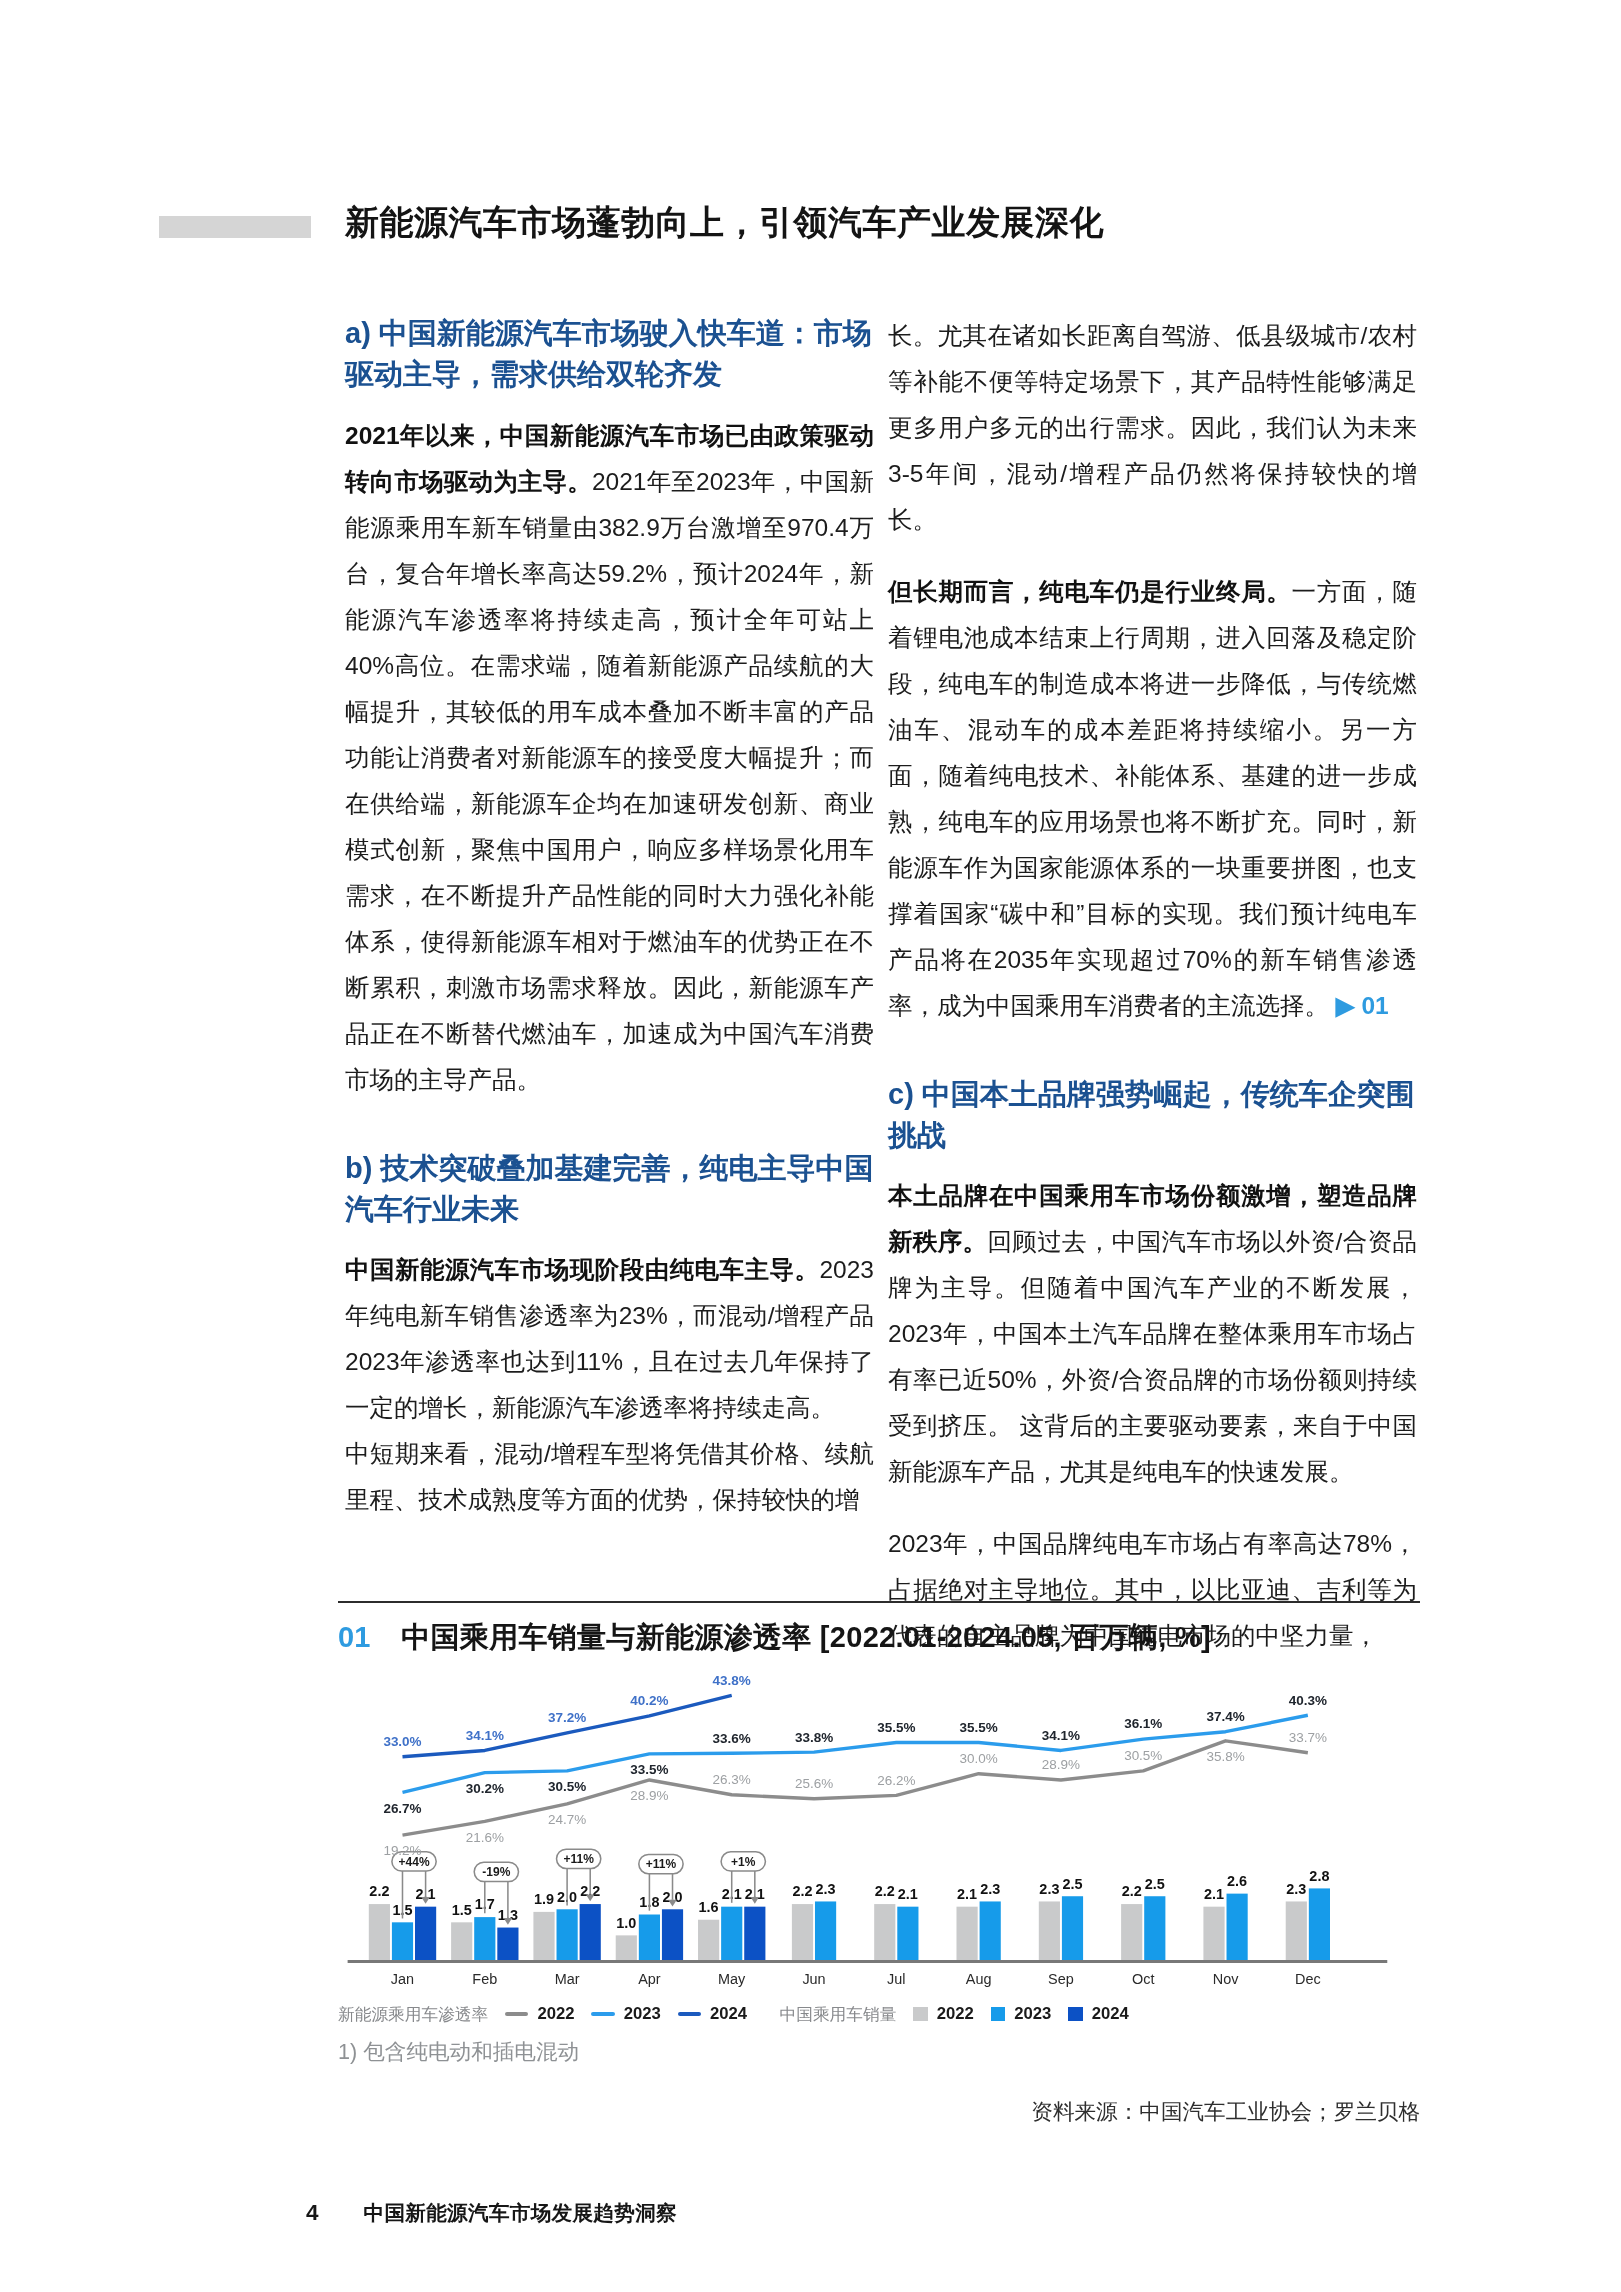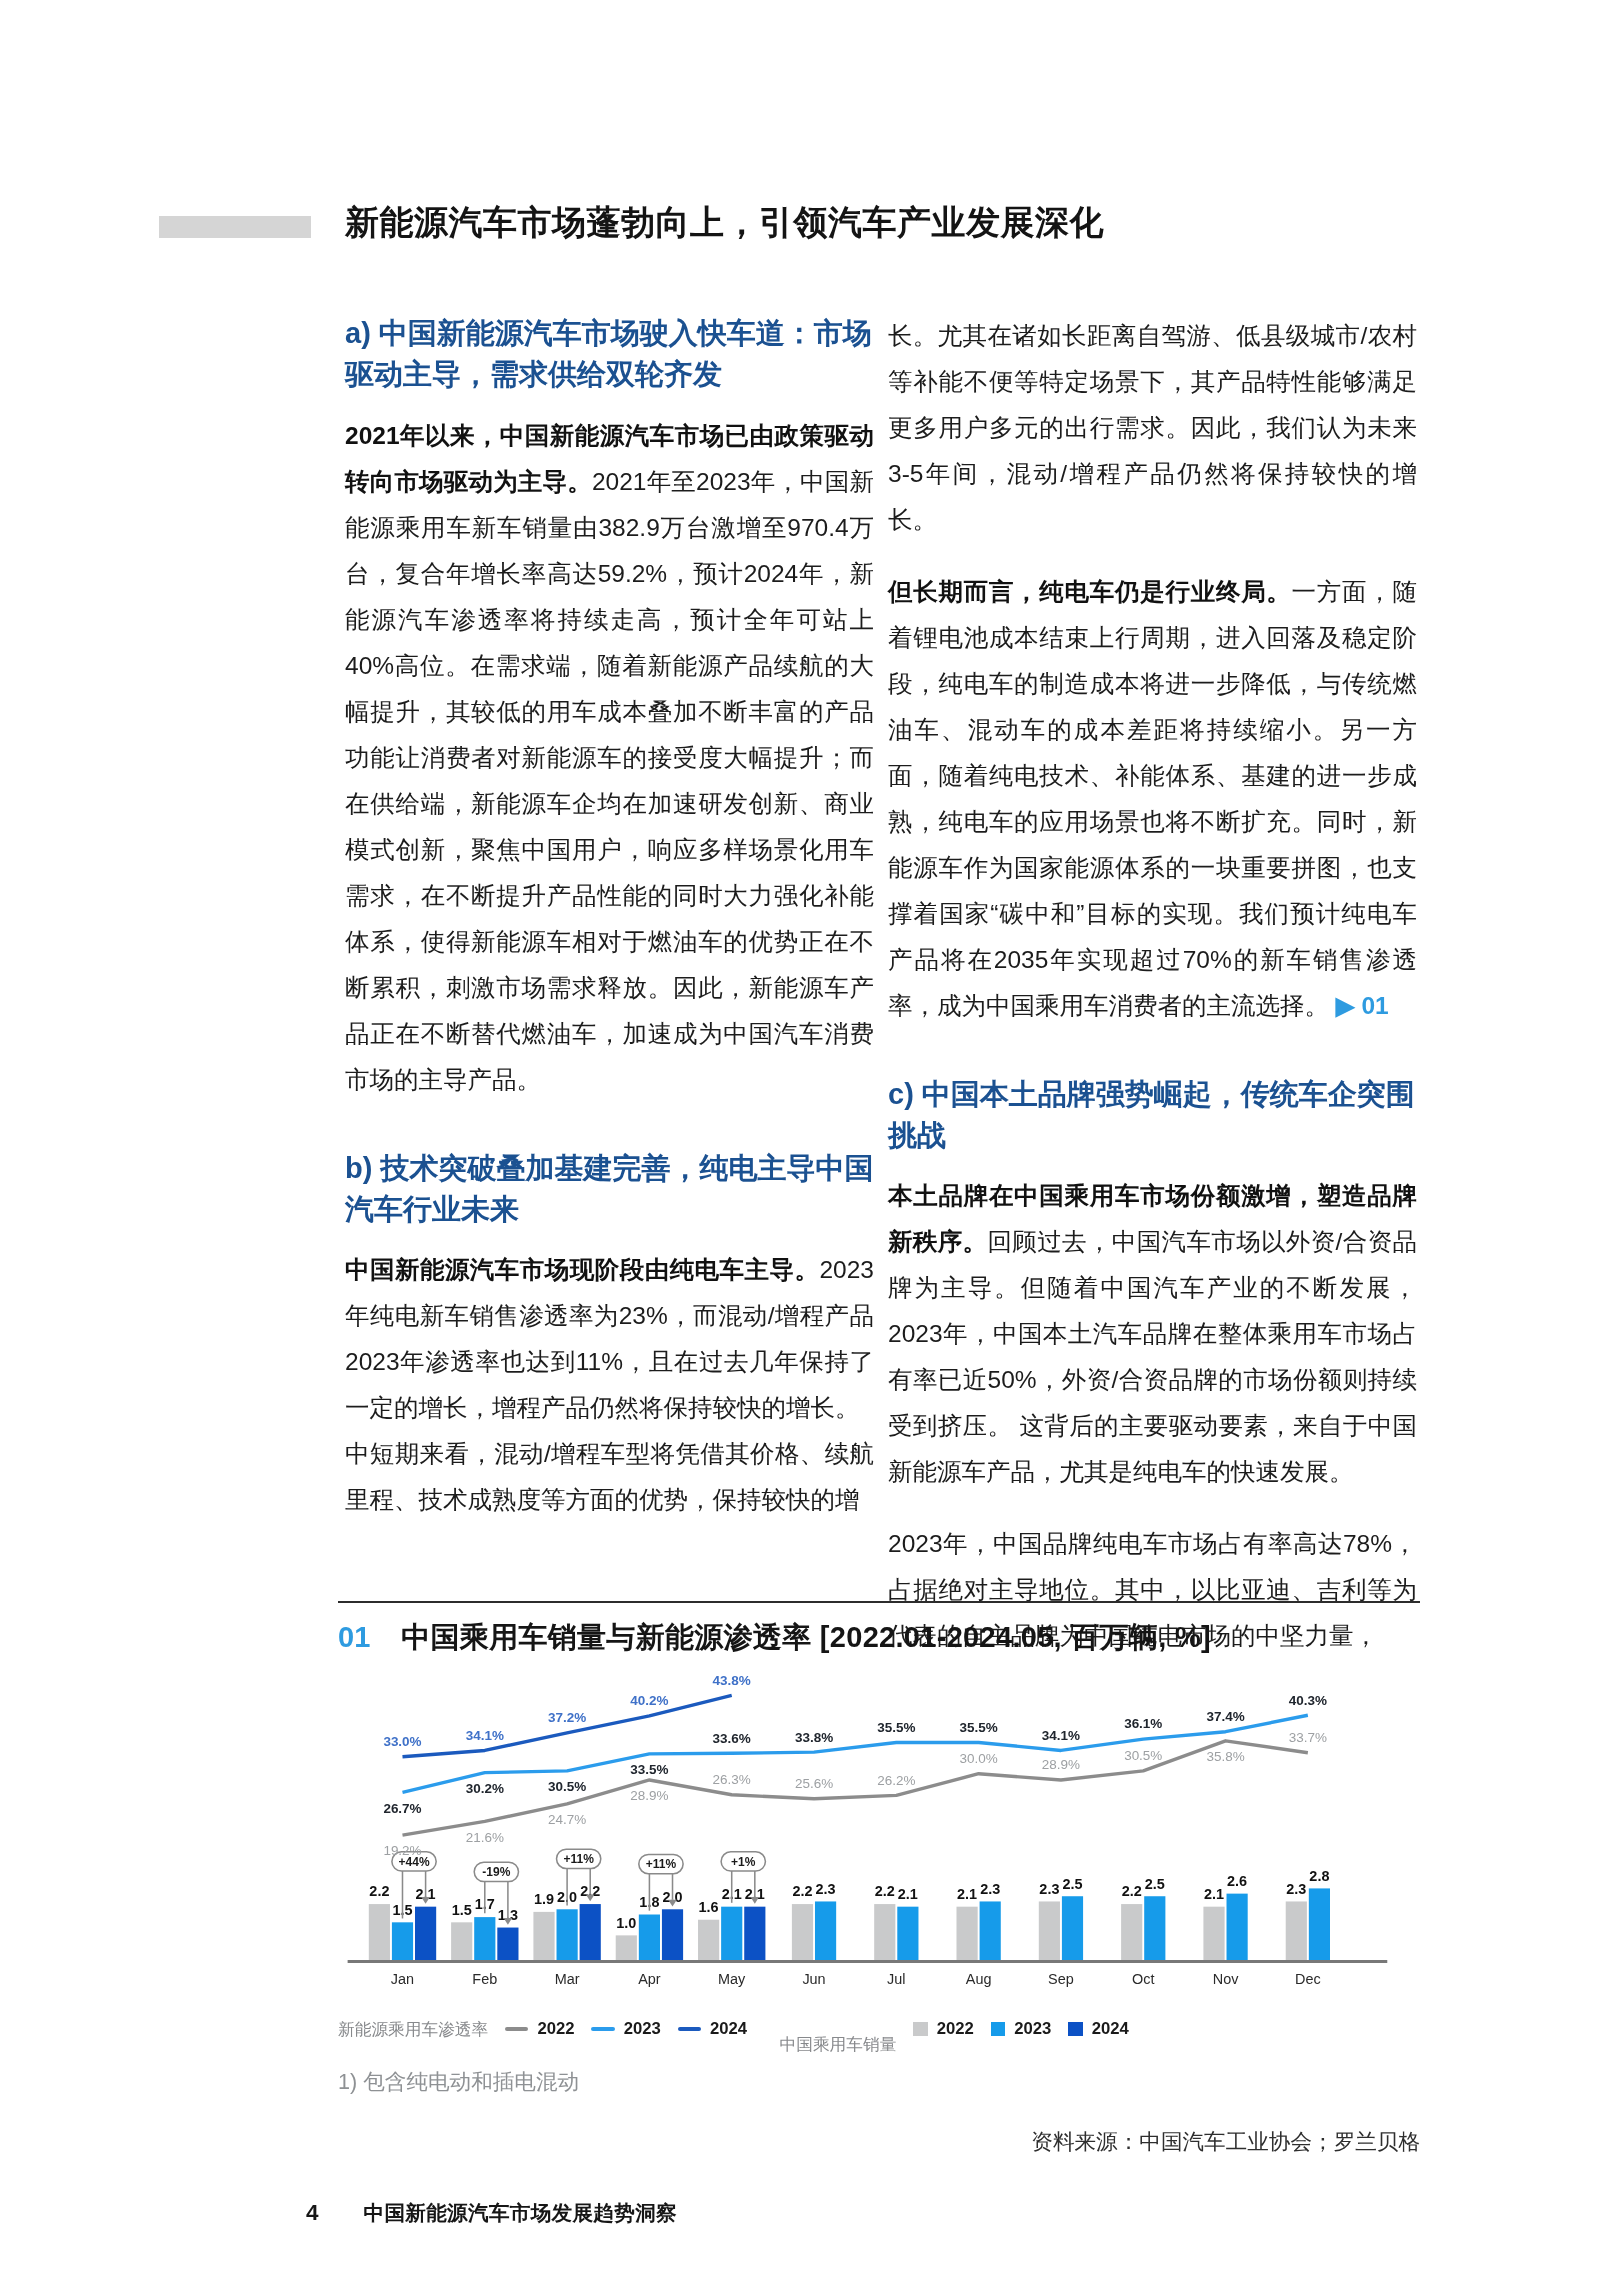--- a/index.html
+++ b/index.html
@@ -25,21 +25,21 @@
   .b{font-weight:700;color:#111;}
   .figlink{color:#2e9be0;font-weight:700;white-space:nowrap;}
   .figure{position:absolute;left:338px;top:1601px;width:1082px;}
   .figure-rule{border-top:2.9px solid #2c2c2c;width:1082px;}
   .figure-head{display:flex;gap:31px;margin-top:14.7px;align-items:baseline;}
   .fig-num{font-size:29px;font-weight:700;color:#2e9be0;}
   .fig-title{font-size:29px;font-weight:700;color:#151515;letter-spacing:0.3px;}
   .chart-wrap{margin-top:5.9px;}
   .legend{display:flex;align-items:center;gap:16.7px;margin-top:0px;font-size:16.7px;}
   .leg-label{color:#87898c;}
-  .leg-label.second{margin-left:15.7px;margin-top:30px;}
+  .leg-label.second{margin-left:15.7px;}
   .leg-item{display:flex;align-items:center;gap:9px;color:#1a1a1a;font-weight:600;}
   .line-swatch{display:inline-block;width:23.5px;height:3.9px;border-radius:2px;}
   .sq-swatch{display:inline-block;width:14.7px;height:14.7px;}
   .footnote{margin-top:11.8px;font-size:21.6px;color:#8e9194;}
   .source{margin-top:31px;font-size:21.6px;color:#2e2e2e;text-align:right;}
   .footer{position:absolute;left:306px;top:2199px;display:flex;gap:45px;align-items:baseline;}
   .footer .pageno{font-size:22.5px;font-weight:700;color:#161616;}
   .footer .doc{font-size:20.6px;font-weight:700;color:#161616;letter-spacing:0.3px;}
   svg text{font-family:"Liberation Sans",sans-serif;}
 </style>
@@ -47,21 +47,21 @@
 <body>
 
 <div class="deco-bar"></div>
 <div class="page-title">新能源汽车市场蓬勃向上，引领汽车产业发展深化</div>
 
 <div class="cols">
   <div class="col">
     <h3 class="sec">a) 中国新能源汽车市场驶入快车道：市场驱动主导，需求供给双轮齐发</h3>
     <p class="mb-lg"><span class="b">2021年以来，中国新能源汽车市场已由政策驱动转向市场驱动为主导。</span><span>2021年至2023年，中国新能源乘用车新车销量由382.9万台激增至970.4万台，复合年增长率高达59.2%，预计2024年，新能源汽车渗透率将持续走高，预计全年可站上40%高位。在需求端，随着新能源产品续航的大幅提升，其较低的用车成本叠加不断丰富的产品功能让消费者对新能源车的接受度大幅提升；而在供给端，新能源车企均在加速研发创新、商业模式创新，聚焦中国用户，响应多样场景化用车需求，在不断提升产品性能的同时大力强化补能体系，使得新能源车相对于燃油车的优势正在不断累积，刺激市场需求释放。因此，新能源车产品正在不断替代燃油车，加速成为中国汽车消费市场的主导产品。</span></p>
     <h3 class="sec">b) 技术突破叠加基建完善，纯电主导中国汽车行业未来</h3>
-    <p class="mb-sm"><span class="b">中国新能源汽车市场现阶段由纯电车主导。</span><span>2023年纯电新车销售渗透率为23%，而混动/增程产品2023年渗透率也达到11%，且在过去几年保持了一定的增长，增程产品仍然将保持较快的增长。</span></p>
+    <p class="mb-sm"><span class="b">中国新能源汽车市场现阶段由纯电车主导。</span><span>2023年纯电新车销售渗透率为23%，而混动/增程产品2023年渗透率也达到11%，且在过去几年保持了一定的增长，新能源汽车渗透率将持续走高。</span></p>
     <p><span>中短期来看，混动/增程车型将凭借其价格、续航里程、技术成熟度等方面的优势，保持较快的增</span></p>
   </div>
   <div class="col">
     <p class="mb-md"><span>长。尤其在诸如长距离自驾游、低县级城市/农村等补能不便等特定场景下，其产品特性能够满足更多用户多元的出行需求。因此，我们认为未来3-5年间，混动/增程产品仍然将保持较快的增长。</span></p>
     <p class="mb-lg"><span class="b">但长期而言，纯电车仍是行业终局。</span><span>一方面，随着锂电池成本结束上行周期，进入回落及稳定阶段，纯电车的制造成本将进一步降低，与传统燃油车、混动车的成本差距将持续缩小。另一方面，随着纯电技术、补能体系、基建的进一步成熟，纯电车的应用场景也将不断扩充。同时，新能源车作为国家能源体系的一块重要拼图，也支撑着国家“碳中和”目标的实现。我们预计纯电车产品将在2035年实现超过70%的新车销售渗透率，成为中国乘用车消费者的主流选择。 </span><span class="figlink">▶ 01</span></p>
     <h3 class="sec">c) 中国本土品牌强势崛起，传统车企突围挑战</h3>
     <p class="mb-md"><span class="b">本土品牌在中国乘用车市场份额激增，塑造品牌新秩序。</span><span>回顾过去，中国汽车市场以外资/合资品牌为主导。但随着中国汽车产业的不断发展，2023年，中国本土汽车品牌在整体乘用车市场占有率已近50%，外资/合资品牌的市场份额则持续受到挤压。 这背后的主要驱动要素，来自于中国新能源车产品，尤其是纯电车的快速发展。</span></p>
     <p><span>2023年，中国品牌纯电车市场占有率高达78%，占据绝对主导地位。其中，以比亚迪、吉利等为代表的自主品牌为中国纯电市场的中坚力量，</span></p>
   </div>
 </div>

